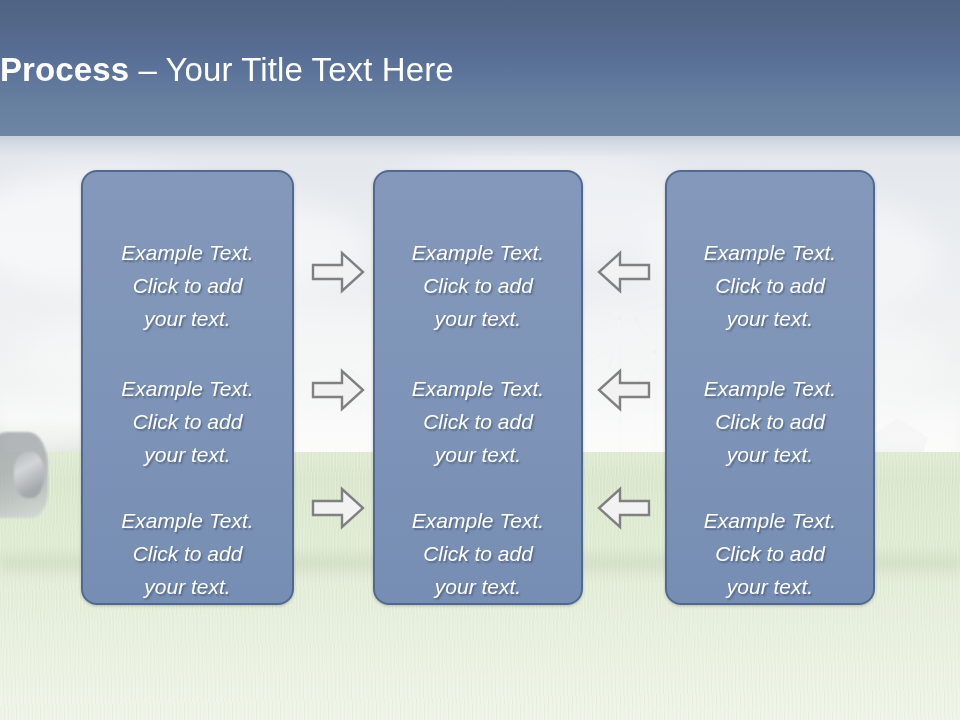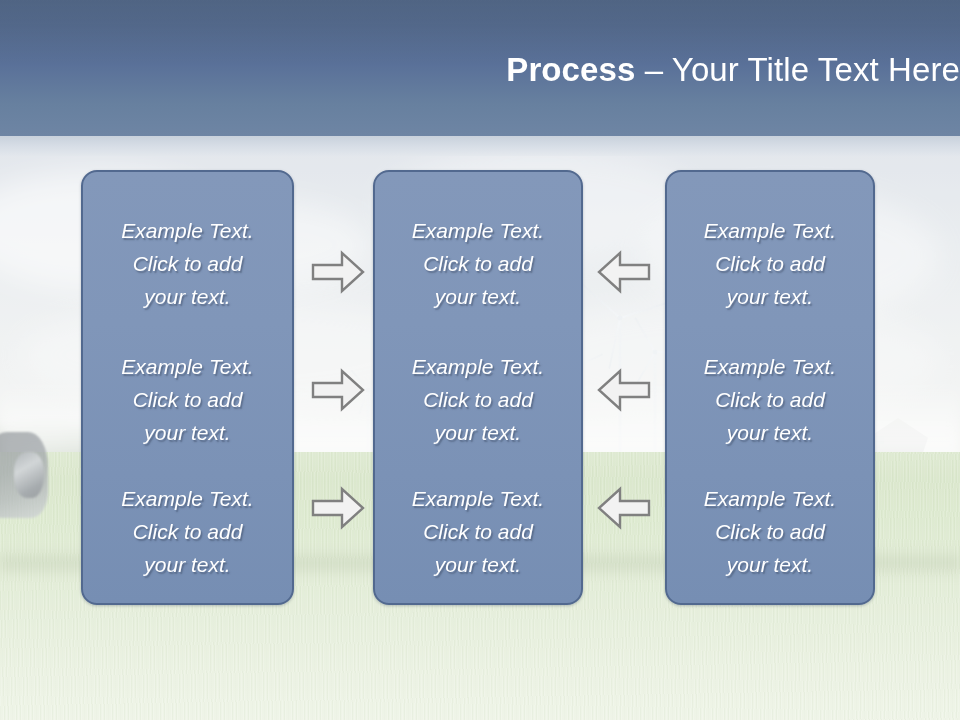--- a/index.html
+++ b/index.html
@@ -172,21 +172,21 @@
     background: linear-gradient(to bottom, #455b7c 0%, #4c6285 18%, #5a7199 48%, #67809f 76%, #6e85a4 100%);
   }
   .header-gloss {
     position:absolute; left:0; top:0; width:960px; height:64px;
     background: linear-gradient(to bottom, rgba(255,255,255,.06), rgba(255,255,255,0));
     pointer-events:none;
   }
   .slide-title {
     position:absolute;
     left:0; top:50px; width:960px;
-    text-align:right;
+    text-align:left;
     color:#ffffff;
     font-family: "Liberation Sans", sans-serif;
     font-size: 33px;
     line-height: 40px;
     letter-spacing: .1px;
     white-space: nowrap;
   }
   .slide-title .t-bold { font-weight: 700; }
   .slide-title .t-rest { font-weight: 400; }
 
@@ -215,20 +215,21 @@
     position: absolute;
     left: 10px; right: 10px;
     text-align: center;
     color: #ffffff;
     font-family: "Liberation Sans", sans-serif;
     font-style: italic;
     font-size: 21px;
     line-height: 33px;
     text-shadow: 1.5px 1.5px 1.6px rgba(60,75,100,.55);
     white-space: pre-line;
+    margin-top: 22px;
   }
   .ptext.r1 { top: 42px;  }
   .ptext.r2 { top: 178px; }
   .ptext.r3 { top: 310px; }
 
   
   .arrow {
     position: absolute;
     width: 54px;
     height: 44px;

